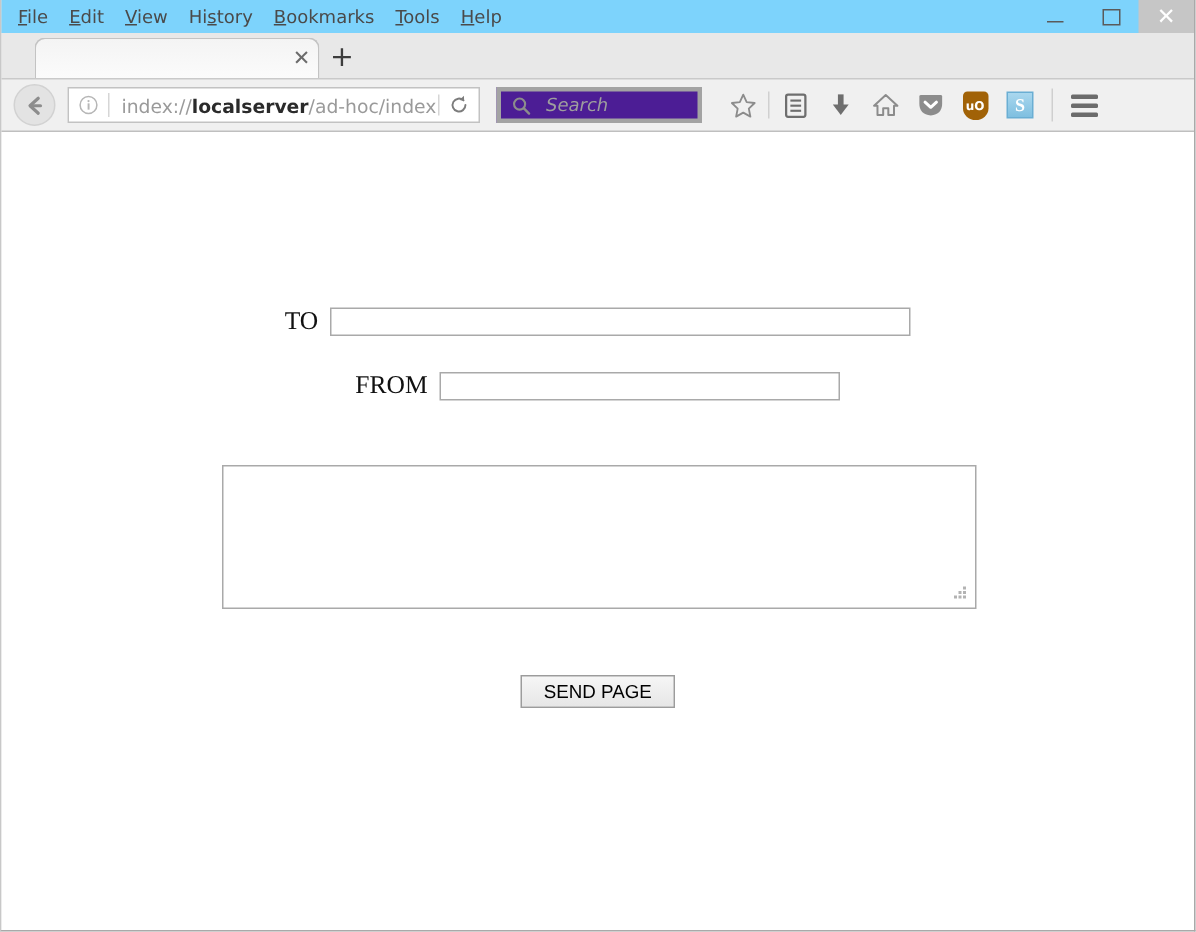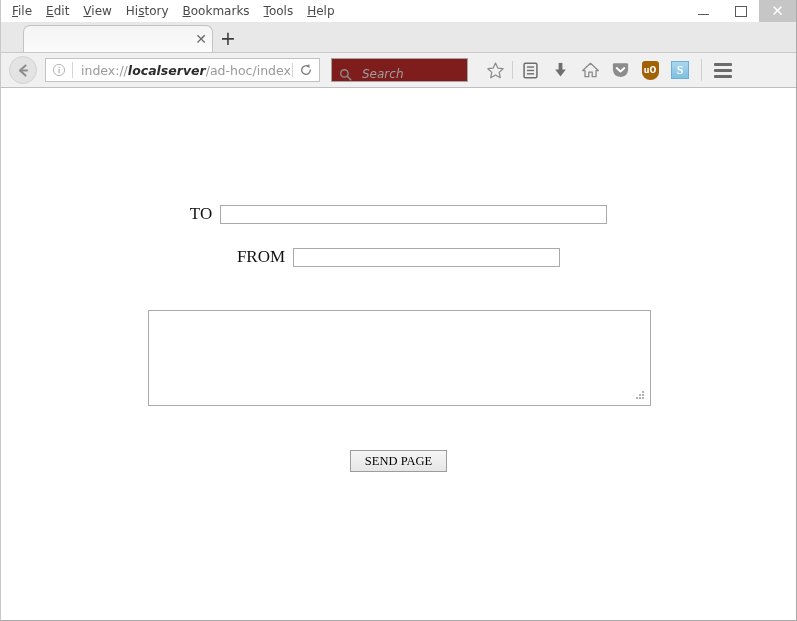--- a/index.html
+++ b/index.html
@@ -25,21 +25,21 @@
     border-left: 1px solid #c8c8c8;
     border-right: 1px solid #a9a9a9;
     border-bottom: 1px solid #a9a9a9;
     display: flex;
     flex-direction: column;
   }
 
   
   .titlebar {
     height: 22px;
-    background: #ffffff;
+    background: #7dd3fc;
     display: flex;
     align-items: center;
     flex: 0 0 auto;
     position: relative;
   }
   .menu {
     display: flex;
     align-items: center;
     padding-left: 11px;
     gap: 14px;
@@ -180,37 +180,37 @@
   }
   .url-text {
     flex: 1;
     font-size: 12.5px;
     font-family: "DejaVu Sans", sans-serif;
     color: #9a9a9a;
     padding-left: 8px;
     white-space: nowrap;
     overflow: hidden;
   }
-  .url-text b { color: #2b2b2b; font-weight: bold; font-style: italic; }
+  .url-text b { color: #2b2b2b; font-weight: bold; }
   .reload {
     width: 26px;
     display: flex; align-items: center; justify-content: center;
     flex: 0 0 auto;
     border-left: 1px solid #d6d6d6;
     cursor: default;
   }
   .searchbar {
     flex: 0 0 auto;
     width: 137px;
     height: 24px;
     margin-left: 11px;
-    background: #7f1d1d;
-    border: 1px solid #a3a3a3;
-    display: flex;
-    align-items: flex-end;
+    background: #4c1d95;
+    border: 3px solid #a3a3a3;
+    display: flex;
+    align-items: center;
     box-sizing: border-box;
   }
   .search-ph {
     font-size: 12px;
     font-style: italic;
     color: #9e9e9e;
     font-family: "DejaVu Sans", sans-serif;
     padding-left: 4px;
   }
   .toolicons {
@@ -348,21 +348,21 @@
 
   .btnrow {
     position: absolute;
     left: 0; right: 0;
     top: 362px;
     display: flex;
     justify-content: center;
     gap: 0px;
   }
   .form-btn {
-    font-family: Liberation Serif, serif;
+    font-family: Liberation Sans, sans-serif;
     font-size: 12.5px;
     color: #000000;
     background: linear-gradient(to bottom, #f6f6f6, #e6e6e6);
     border: 1px solid #9c9c9c;
     padding: 3px 14px;
     cursor: default;
     box-sizing: border-box;
     height: 22px;
     line-height: 14px;
   }

